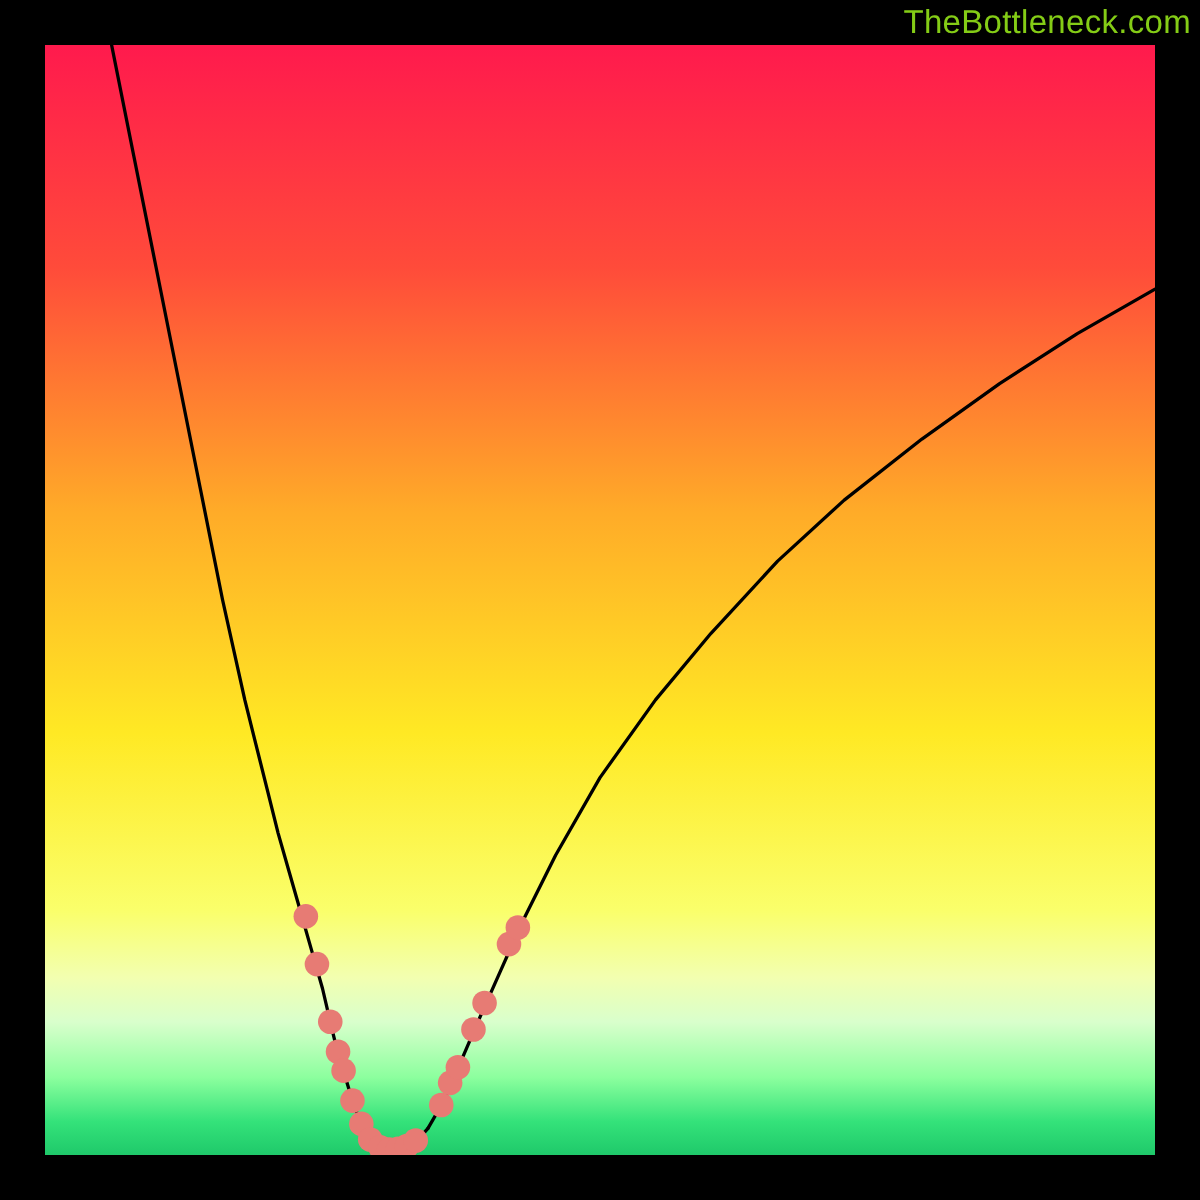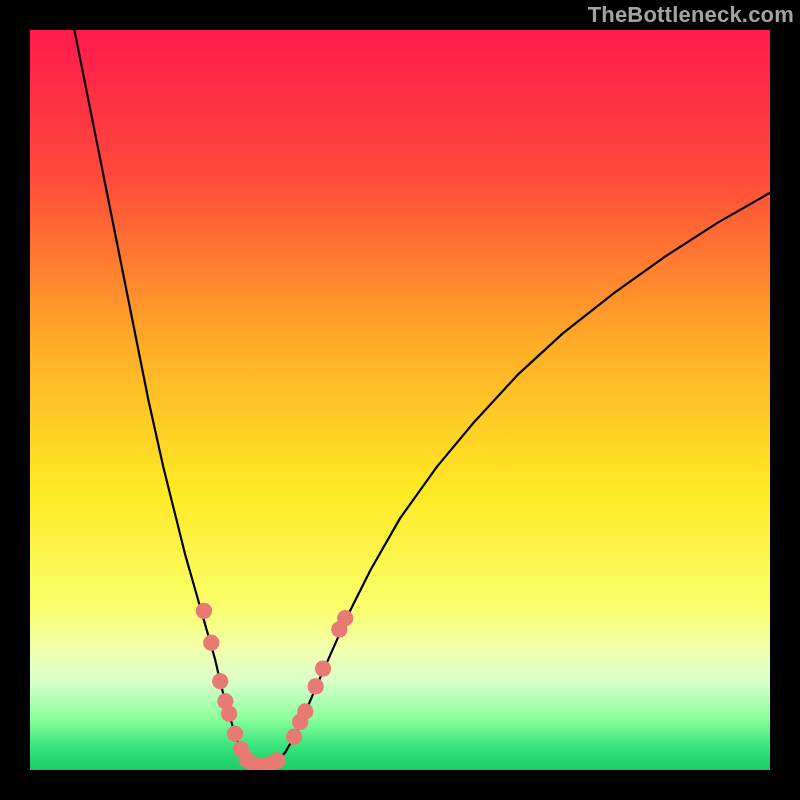--- a/index.html
+++ b/index.html
@@ -23,23 +23,23 @@
     position: absolute;
     left: 0;
     top: 0;
     width: 740px;
     height: 740px;
   }
   .watermark {
     position: absolute;
     top: 2px;
     right: 6px;
-    color: #a3a3a3;
+    color: #84cc16;
     font-size: 22px;
-    font-weight: 700;
+    font-weight: 400;
     letter-spacing: 0.2px;
     user-select: none;
   }
 </style>
 </head>
 <body>
 
 <div class="watermark">TheBottleneck.com</div>
 
 <div class="frame">

